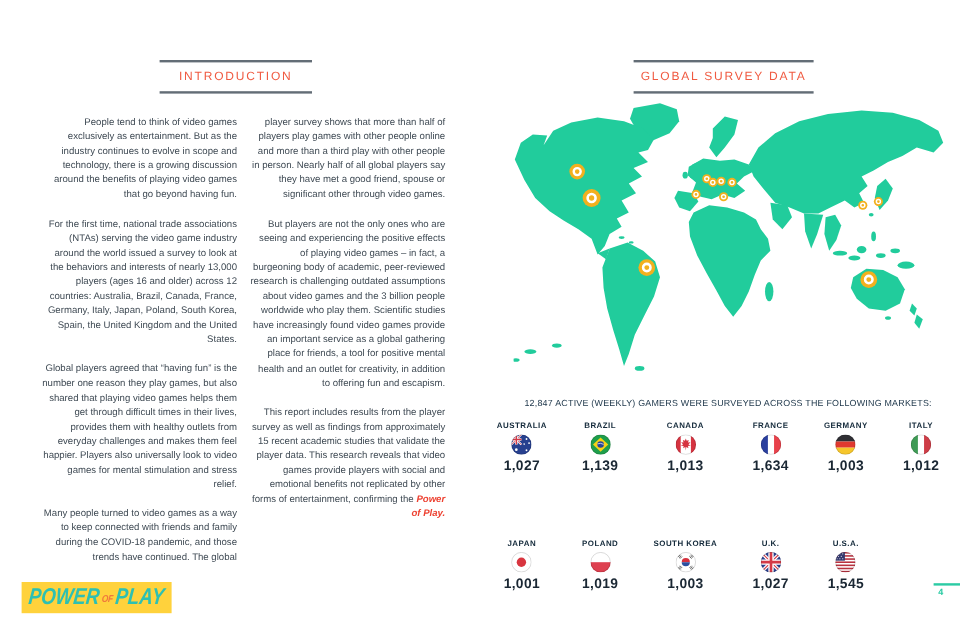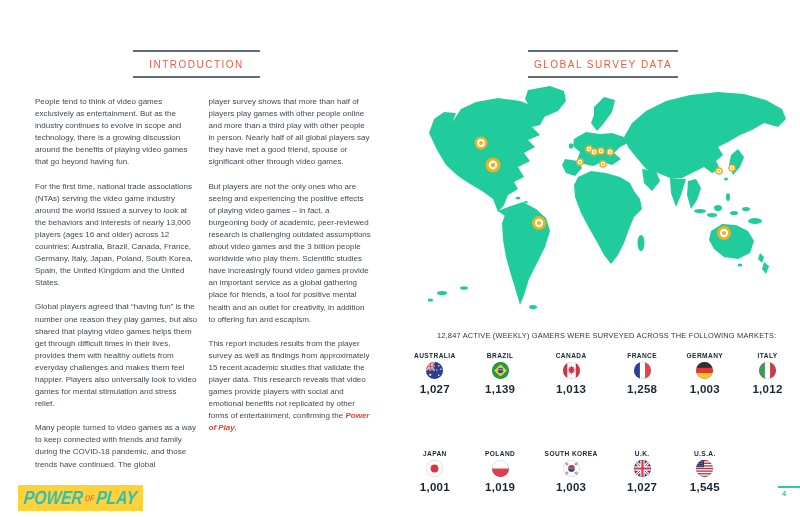--- a/index.html
+++ b/index.html
@@ -15,21 +15,21 @@
   }
   #intro-header{left:133px;top:50px;width:127px;}
   #gsd-header{left:528px;top:50px;width:150px;}
 
   
   #intro-cols{
     position:absolute;left:35px;top:96px;width:336px;display:flex;gap:11px;
     color:#3f4a54;font-size:8px;line-height:12.1px;
   }
   #intro-cols .col{flex:1;min-width:0;}
-  #intro-cols p{margin:0 0 12px 0;}
+  #intro-cols p{margin:0 0 12px 0;text-align:right;}
   .accent{color:#ed4030;font-weight:bold;font-style:italic;}
 
   
   #map-wrap{position:absolute;left:428px;top:85px;width:364px;height:245px;}
   .land{fill:#21cc9c;}
   .mk-outer{fill:#f2b01e;}
   .mk-ring{fill:none;stroke:#ffffff;}
 
   
   #survey-headline{
@@ -263,21 +263,21 @@
   <div class="market">
     <div class="mname">FRANCE</div>
     <svg class="flag" viewBox="0 0 20 20">
       <g clip-path="url(#fclip)">
         <rect width="7" height="20" fill="#2a3f9e"></rect>
         <rect x="7" width="6" height="20" fill="#ffffff"></rect>
         <rect x="13" width="7" height="20" fill="#e8414b"></rect>
       </g>
       <circle cx="10" cy="10" r="9.6" fill="none" stroke="rgba(0,0,0,0.18)" stroke-width="0.8"></circle>
     </svg>
-    <div class="mvalue">1,258</div>
+    <div class="mvalue">1,634</div>
   </div>
 
   <div class="market">
     <div class="mname">GERMANY</div>
     <svg class="flag" viewBox="0 0 20 20">
       <g clip-path="url(#fclip)">
         <rect width="20" height="7" fill="#2f2f34"></rect>
         <rect y="7" width="20" height="6" fill="#e0392f"></rect>
         <rect y="13" width="20" height="7" fill="#f6c62b"></rect>
       </g>

